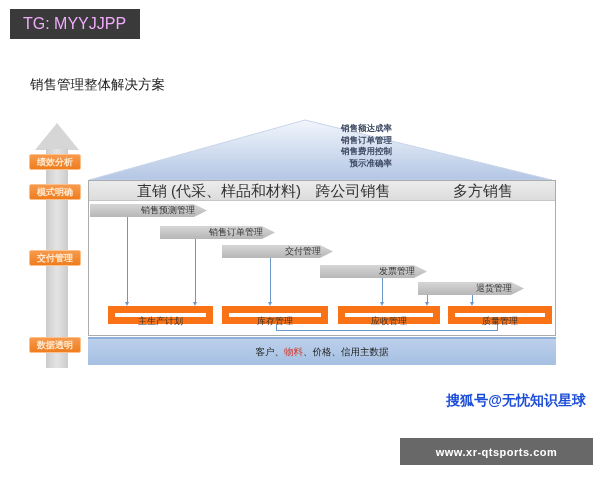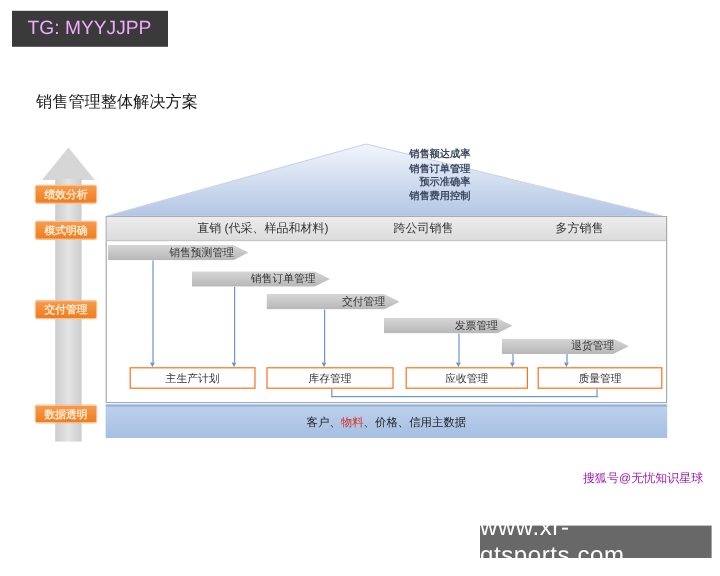--- a/index.html
+++ b/index.html
@@ -27,21 +27,21 @@
     background:linear-gradient(90deg,#cccccc,#e4e4e4 50%,#cccccc); }
   .otag { position:absolute; left:29px; width:52px; height:16px; border-radius:2px;
     background:linear-gradient(#f79a4d,#ee7d1f); border:1px solid #fbc08c;
     color:#ffe9cf; font-size:9px; line-height:14px; text-align:center; font-weight:bold; }
 
   
   .main-box { position:absolute; left:88px; top:180px; width:468px; height:156px;
     background:#fff; border:1px solid #ababab; }
   .chan-bar { position:absolute; left:0; top:0; width:100%; height:20px;
     background:linear-gradient(#ececec,#dcdcdc); border-bottom:1px solid #c6c6c6; }
-  .chan-label { position:absolute; top:0; transform:translateX(-50%); font-size:10px;
+  .chan-label { position:absolute; top:0; transform:translateX(-50%); font-size:15px;
     line-height:20px; color:#333; white-space:nowrap; }
 
   
   .chev { position:absolute; height:13px; padding-right:12px;
     clip-path:polygon(0 0, calc(100% - 13px) 0, 100% 50%, calc(100% - 13px) 100%, 0 100%);
     background:linear-gradient(#d6d6d6,#b7b7b7); font-size:9px; line-height:13px;
     text-align:right; color:#333; white-space:nowrap; }
 
   
   .vline { position:absolute; width:1px; background:#6a96c8; }
@@ -49,33 +49,33 @@
     border-left:2.5px solid transparent; border-right:2.5px solid transparent;
     border-top:4.5px solid #6a96c8; }
   .feedback { position:absolute; left:276px; top:324px; width:222px; height:7px;
     border-left:1px solid #6a96c8; border-right:1px solid #6a96c8; border-bottom:1px solid #6a96c8; }
   .feedback::before { content:""; position:absolute; left:-3px; top:-4px; width:0; height:0;
     border-left:2.5px solid transparent; border-right:2.5px solid transparent;
     border-bottom:4.5px solid #6a96c8; }
 
   
   .pbox { position:absolute; top:306px; height:18px; background:#fff;
-    border:1px solid #f97316; font-size:9px; line-height:16px; text-align:center; color:#333; }
+    border:7px solid #f97316; font-size:9px; line-height:16px; text-align:center; color:#333; }
 
   
   .md-bar { position:absolute; left:88px; top:337px; width:468px; height:28px;
     background:linear-gradient(#bccfeb,#a5c0e2); border-top:2px solid #8db1da;
     font-size:9.5px; color:#222; display:flex; align-items:center; justify-content:center; }
   .md-red { color:#d2372c; }
 
   
-  .watermark { position:absolute; right:14px; top:392px; font-size:10px; font-weight:normal; color:#a21caf; }
+  .watermark { position:absolute; right:14px; top:392px; font-size:14px; font-weight:bold; color:#1d4ed8; }
   .footer-url { position:absolute; left:400px; top:438px; width:193px; height:27px;
-    background:#686868; color:#fff; font-size:20px; letter-spacing:.5px;
-    display:flex; align-items:center; justify-content:center; }
+    background:#686868; color:#fff; font-size:11px; letter-spacing:.5px;
+    display:flex; align-items:center; justify-content:center;font-weight:bold; }
 </style>
 </head>
 <body>
 
 <div class="stage">
 
   <div class="tg-badge">TG: MYYJJPP</div>
 
   <div class="page-title">销售管理整体解决方案</div>
 
@@ -84,22 +84,22 @@
       <linearGradient id="pyr" x1="0" y1="0" x2="0" y2="1">
         <stop offset="0" stop-color="#f2f6fc"></stop>
         <stop offset="1" stop-color="#b3c6e4"></stop>
       </linearGradient>
     </defs>
     <polygon points="217,1 1,61 464,61" fill="url(#pyr)" stroke="#c8d4ea" stroke-width="1"></polygon>
   </svg>
   <div class="pyramid-text">
     <div>销售额达成率</div>
     <div>销售订单管理</div>
+    <div>销售费用控制</div>
     <div>预示准确率</div>
-    <div>销售费用控制</div>
   </div>
 
   <div class="uparrow-head"></div>
   <div class="uparrow-shaft"></div>
   <div class="otag" style="top:154px">绩效分析</div>
   <div class="otag" style="top:184px">模式明确</div>
   <div class="otag" style="top:250px">交付管理</div>
   <div class="otag" style="top:337px">数据透明</div>
 
   <div class="main-box">

